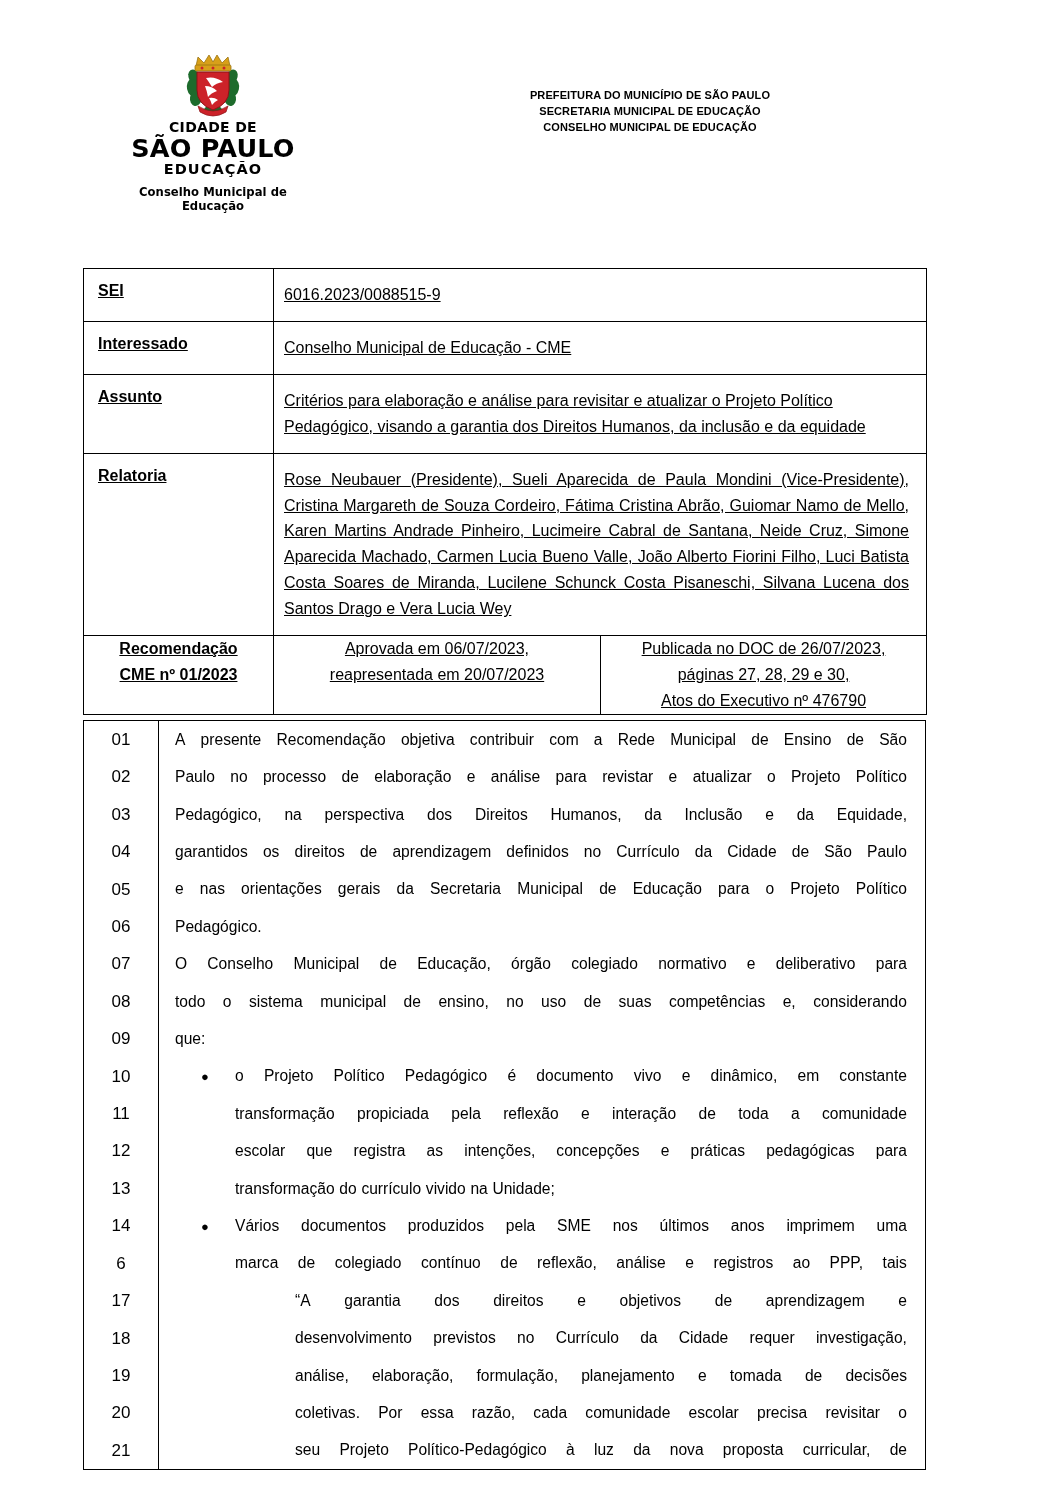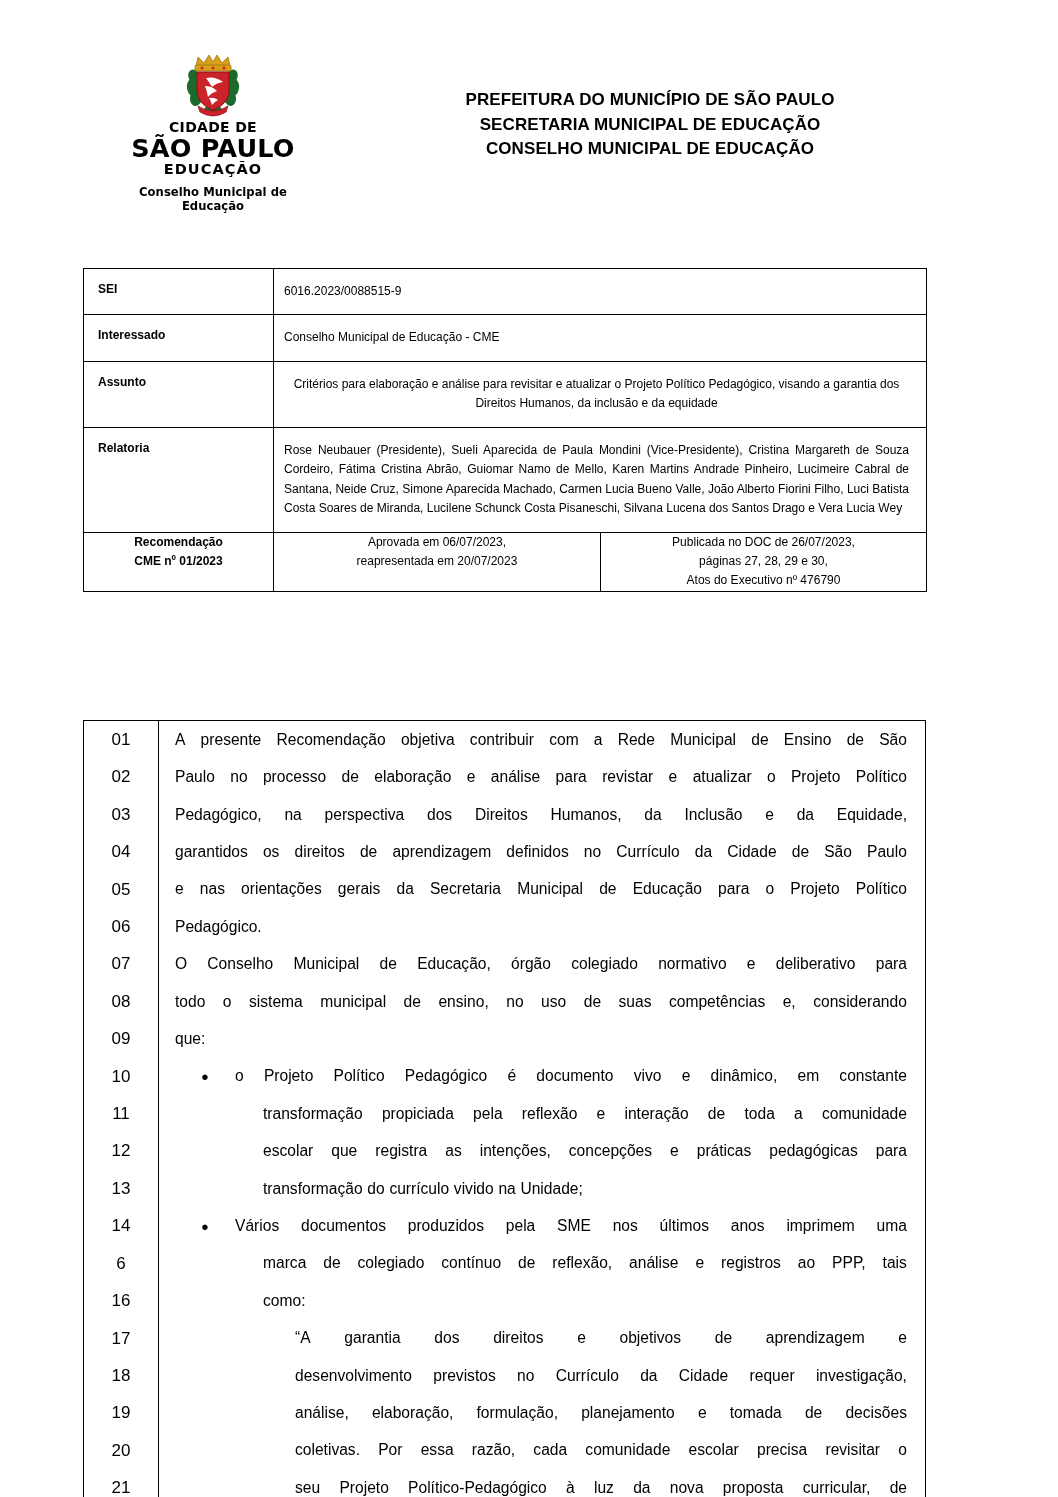--- a/index.html
+++ b/index.html
@@ -69,21 +69,21 @@
     margin-top: 7px;
   }
   .header-titles {
     position: absolute;
     left: 330px;
     top: 36px;
     width: 640px;
     text-align: center;
     font-family: "Liberation Sans", sans-serif;
     font-weight: bold;
-    font-size: 17px;
+    font-size: 11px;
     line-height: 1.45;
     letter-spacing: 0.1px;
   }
 
   
   .tbl {
     position: absolute;
     border-collapse: collapse;
     table-layout: fixed;
     font-family: "Liberation Sans", sans-serif;
@@ -91,21 +91,22 @@
   .tbl td {
     border: 1px solid #000000;
     vertical-align: top;
     padding: 0;
   }
 
   #info-table {
     left: 83px;
     top: 268px;
     width: 843px;
-    font-size: 12px;
+    font-size: 16px;
+    text-decoration: underline;
   }
   #info-table .lbl {
     width: 190px;
     font-weight: bold;
     padding: 13px 0 13px 14px;
     white-space: nowrap;
   }
   #info-table .val {
     padding: 13px 17px 13px 10px;
     line-height: 1.62;
@@ -195,21 +196,21 @@
     flex: 1 1 auto;
     justify-content: space-between;
     align-items: baseline;
     margin-left: 18px;
   }
   .indent-cont {
     display: flex;
     flex: 1 1 auto;
     justify-content: space-between;
     align-items: baseline;
-    margin-left: 88px;
+    margin-left: 60px;
   }
   .indent-cont.left { justify-content: flex-start; }
   .indent-cont.left > span { margin-right: 0.30em; }
   .quote-cont {
     display: flex;
     flex: 1 1 auto;
     justify-content: space-between;
     align-items: baseline;
     margin-left: 120px;
   }
@@ -275,21 +276,21 @@
       <tr class="row-sei">
         <td class="lbl">SEI</td>
         <td class="val nowrap-val" colspan="2">6016.2023/0088515-9</td>
       </tr>
       <tr class="row-inter">
         <td class="lbl">Interessado</td>
         <td class="val nowrap-val" colspan="2">Conselho Municipal de Educação - CME</td>
       </tr>
       <tr class="row-assunto">
         <td class="lbl">Assunto</td>
-        <td class="val" colspan="2" style="text-align:center">Critérios para elaboração e análise para revisitar e atualizar o Projeto Político Pedagógico, visando a garantia dos Direitos Humanos, da inclusão e da equidade</td>
+        <td class="val" colspan="2" style="text-align:left">Critérios para elaboração e análise para revisitar e atualizar o Projeto Político Pedagógico, visando a garantia dos Direitos Humanos, da inclusão e da equidade</td>
       </tr>
       <tr class="row-relatoria">
         <td class="lbl">Relatoria</td>
         <td class="val" colspan="2">Rose Neubauer (Presidente), Sueli Aparecida de Paula Mondini (Vice-Presidente), Cristina Margareth de Souza Cordeiro, Fátima Cristina Abrão, Guiomar Namo de Mello, Karen Martins Andrade Pinheiro, Lucimeire Cabral de Santana, Neide Cruz, Simone Aparecida Machado, Carmen Lucia Bueno Valle, João Alberto Fiorini Filho, Luci Batista Costa Soares de Miranda, Lucilene Schunck Costa Pisaneschi, Silvana Lucena dos Santos Drago e Vera Lucia Wey</td>
       </tr>
       <tr class="row-rec">
         <td class="rec-label">
           <div>Recomendação</div>
           <div>CME nº 01/2023</div>
         </td>
@@ -574,30 +575,20 @@
                 <span>e</span>
                 <span>registros</span>
                 <span>ao</span>
                 <span>PPP,</span>
                 <span>tais</span>
               </div>
             </div>
           </td>
         </tr>
         <tr>
-          <td class="num">16</td>
-          <td class="txt">
-            <div class="bullet-line">
-              <div class="indent-cont left">
-                <span>como:</span>
-              </div>
-            </div>
-          </td>
-        </tr>
-        <tr>
           <td class="num">17</td>
           <td class="txt">
             <div class="bullet-line">
               <div class="quote-cont">
                 <span>“A</span>
                 <span>garantia</span>
                 <span>dos</span>
                 <span>direitos</span>
                 <span>e</span>
                 <span>objetivos</span>

